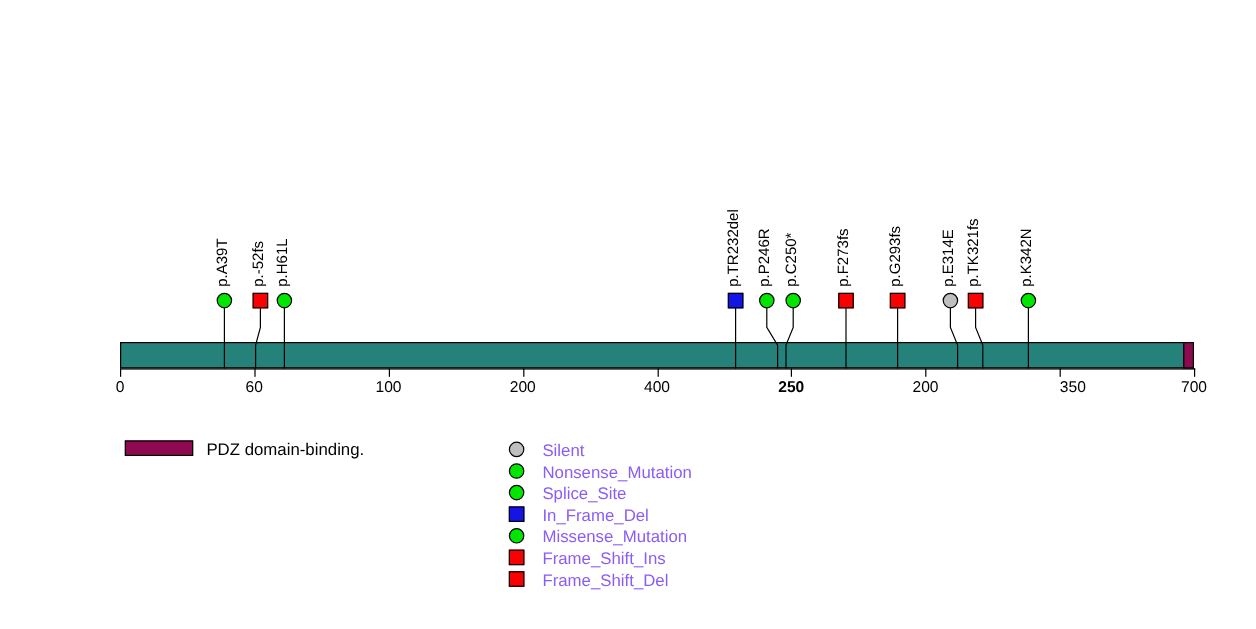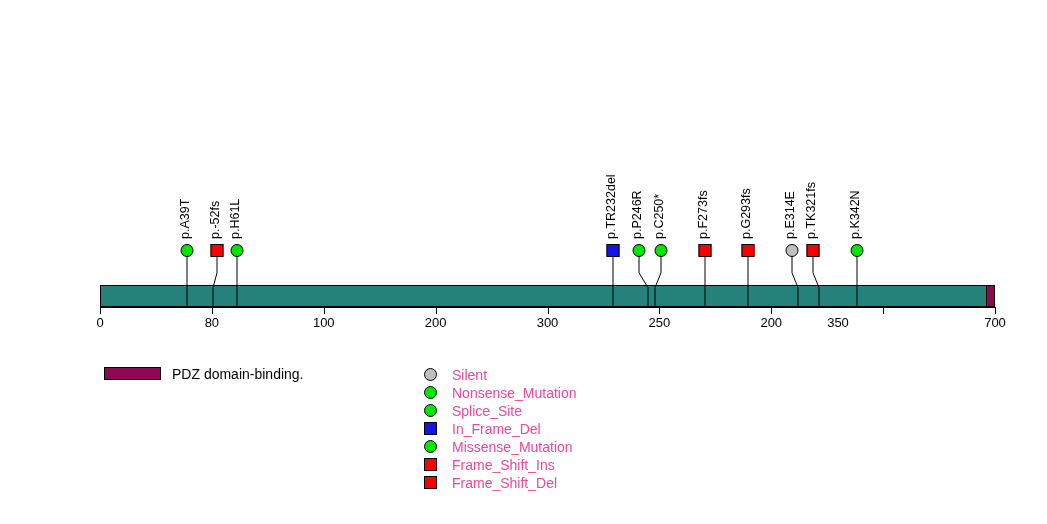--- a/index.html
+++ b/index.html
@@ -136,21 +136,21 @@
     border: 1px solid #000000;
     box-sizing: border-box;
   }
   .legend-marker.shape-circle { border-radius: 50%; }
   .legend-marker.shape-square { border-radius: 0; }
   .legend-text {
     position: absolute;
     left: 28px;
     top: 0px;
     font-size: 14px;
-    color: #ec4899;
+    color: #8b5cf6;
     white-space: nowrap;
     line-height: 18px;
   }
 </style>
 </head>
 <body>
 
 <div id="lollipop-plot">
 
   <div class="protein-bar"></div>
@@ -214,33 +214,33 @@
       </svg>
       <div class="lolli-head shape-circle" title="p.K342N (Missense_Mutation)" style="left: 857px; top: 244px; background: rgb(0, 230, 0);"></div>
       <div class="lolli-label" style="left: 862px; top: 226px;">p.K342N</div>
     </div>
 
   <div class="axis-line"></div>
   <div id="axis-layer">
       <div class="axis-tick" style="left: 100px;"></div>
       <div class="axis-label" style="left: 100px;">0</div>
       <div class="axis-tick" style="left: 211.875px;"></div>
-      <div class="axis-label" style="left: 211.875px;">80</div>
+      <div class="axis-label" style="left: 211.875px;">60</div>
       <div class="axis-tick" style="left: 323.75px;"></div>
       <div class="axis-label" style="left: 323.75px;">100</div>
       <div class="axis-tick" style="left: 435.625px;"></div>
       <div class="axis-label" style="left: 435.625px;">200</div>
       <div class="axis-tick" style="left: 547.5px;"></div>
-      <div class="axis-label" style="left: 547.5px;">300</div>
+      <div class="axis-label" style="left: 547.5px;">400</div>
       <div class="axis-tick" style="left: 659.375px;"></div>
-      <div class="axis-label" style="left: 659.375px;">250</div>
+      <div class="axis-label" style="left: 659.375px; font-weight: bold;">250</div>
       <div class="axis-tick" style="left: 771.25px;"></div>
       <div class="axis-label" style="left: 771.25px;">200</div>
       <div class="axis-tick" style="left: 883.125px;"></div>
-      <div class="axis-label" style="left: 838px;">350</div>
+      <div class="axis-label" style="left: 894px;">350</div>
       <div class="axis-tick" style="left: 995px;"></div>
       <div class="axis-label" style="left: 995px;">700</div>
     </div>
 
   <div class="legend-domain">
     <div id="domain-legend-rows">
         <div class="legend-row" style="height: 18px;">
           <div class="legend-domain-swatch" style="background: rgb(142, 10, 80);"></div>
           <div class="legend-domain-text">PDZ domain-binding.</div>
         </div>

